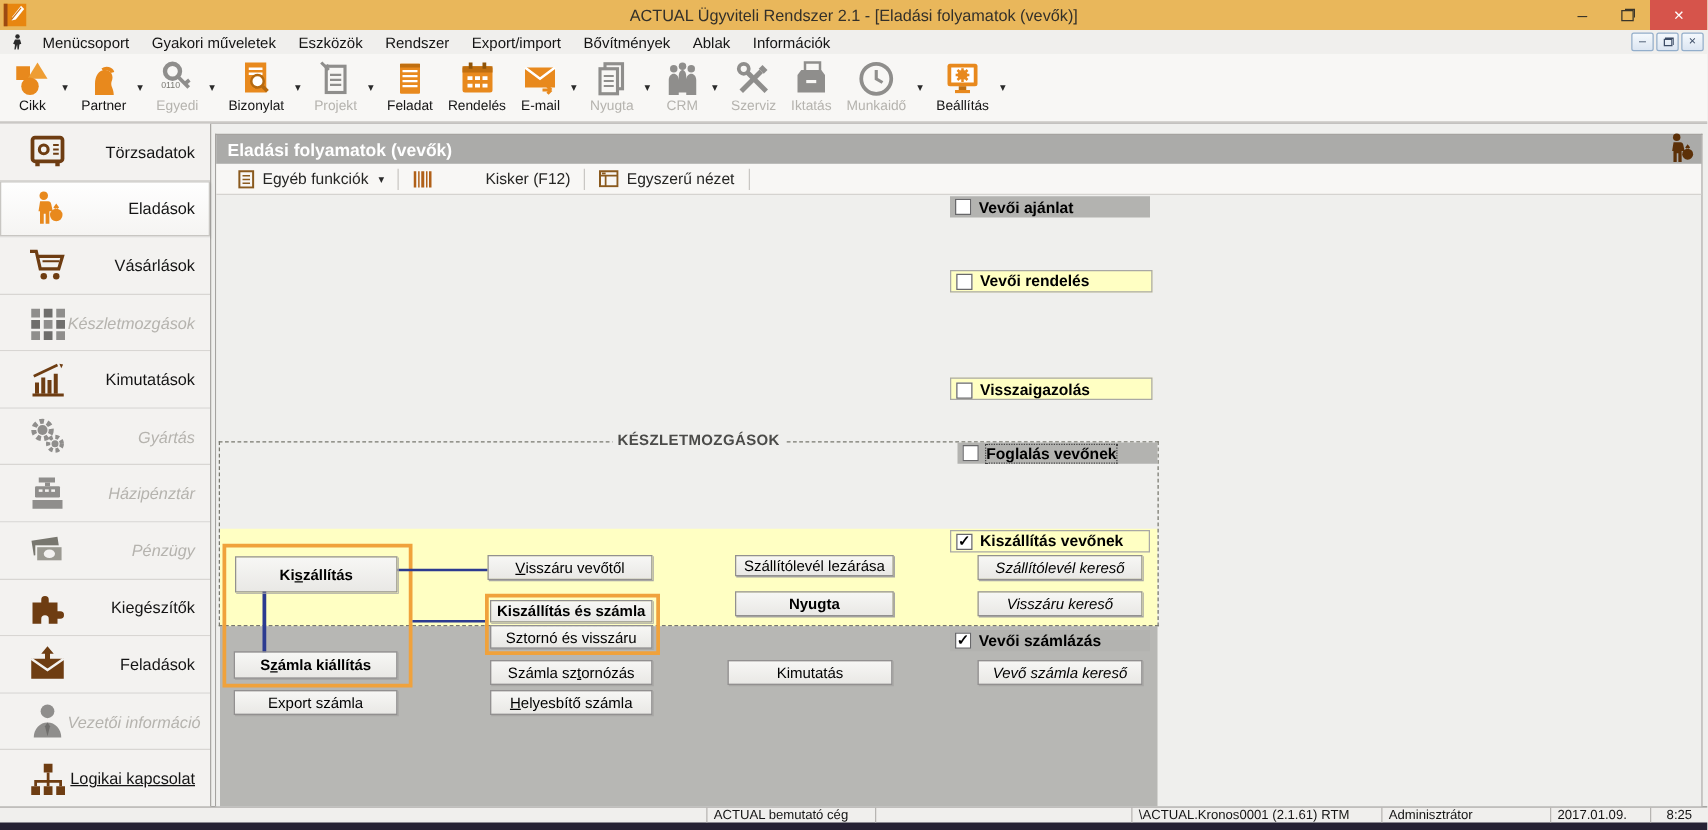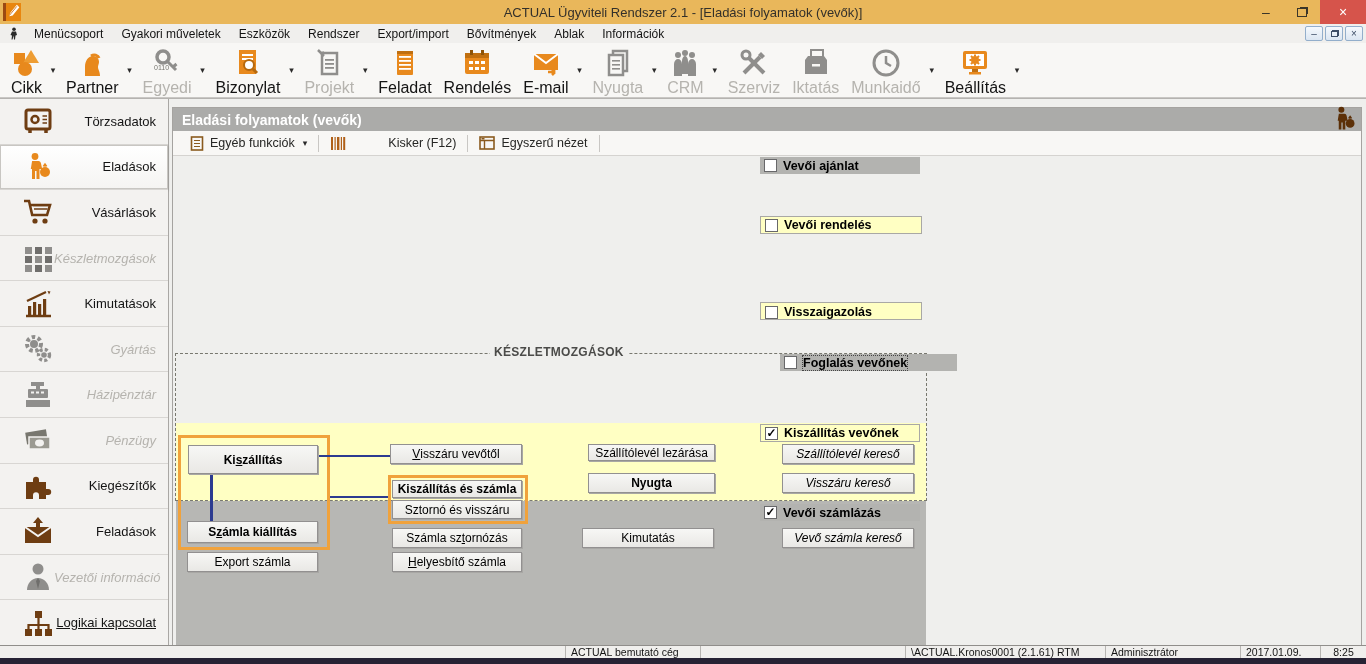--- a/index.html
+++ b/index.html
@@ -23,21 +23,21 @@
   .mdi-controls { position:absolute; right:3px; top:2px; display:flex; gap:2px; }
   .mdi-btn { width:18px; height:15px; background:linear-gradient(#F5F9FD,#DCE6F2); border:1px solid #93AECB; border-radius:2px;
     font-size:10px; line-height:12px; text-align:center; color:#3D4D66; display:flex; align-items:center; justify-content:center; }
   .mdi-restore-glyph { width:7px; height:6px; border:1px solid #3D4D66; box-shadow:1px -1px 0 0 #3D4D66; }
 
   
   .toolbar { height:55px; background:#F8F7F5; border-bottom:1px solid #C9C7C4; display:flex; align-items:flex-start; padding-left:4px; }
   .tool-item { display:flex; flex-direction:column; align-items:center; padding:4px 5px 0 7px; }
   .tool-top { display:flex; align-items:center; height:31px; }
   .tool-icon { width:30px; height:30px; }
-  .tool-label { font-size:16px; color:#141414; margin-top:1px; white-space:nowrap;text-align:center; }
+  .tool-label { font-size:11px; color:#141414; margin-top:1px; white-space:nowrap;text-align:center; }
   .tool-item.disabled .tool-label { color:#B5B3AE; }
   .tool-arrow { font-size:9px; color:#2A2A2A; width:12px; text-align:center; align-self:center; padding-top:0px; }
 
   
   .app-body { height:547px; display:flex; border-top:1px solid #B5B3B0; }
   .sidebar { width:169px; background:#F3F2F0; border-right:1px solid #A9A7A4; display:flex; flex-direction:column; }
   .side-item { flex:1 1 0; display:flex; align-items:center; padding:0 12px 0 22px; border-bottom:1px solid #D8D6D3; font-size:13px; color:#141414; background:#F3F2F0; }
   .side-item:last-child { border-bottom:none;text-decoration:underline; }
   .side-icon { width:32px; height:32px; flex:0 0 auto; }
   .side-label { margin-left:auto; white-space:nowrap; }
@@ -534,21 +534,21 @@
         <span class="cbx-label">Vevői ajánlat</span>
       </div>
       <div class="cbx-row yellow" style="left:587px;top:60px;width:162px;height:18px;">
         <span class="cbx-box"></span>
         <span class="cbx-label">Vevői rendelés</span>
       </div>
       <div class="cbx-row yellow" style="left:587px;top:146px;width:162px;height:18px;align-items:flex-end;">
         <span class="cbx-box"></span>
         <span class="cbx-label">Visszaigazolás</span>
       </div>
-      <div class="cbx-row gray focused" style="left:607px;top:198px;width:177px;height:17px;">
+      <div class="cbx-row gray focused" style="left:593px;top:198px;width:160px;height:17px;">
         <span class="cbx-box"></span>
         <span class="cbx-label">Foglalás vevőnek</span>
       </div>
       <div class="cbx-row yellow" style="left:587px;top:268px;width:160px;height:18px;">
         <span class="cbx-box">✓</span>
         <span class="cbx-label">Kiszállítás vevőnek</span>
       </div>
       <div class="cbx-row gray" style="left:587px;top:348px;width:160px;height:17px;">
         <span class="cbx-box">✓</span>
         <span class="cbx-label">Vevői számlázás</span>

